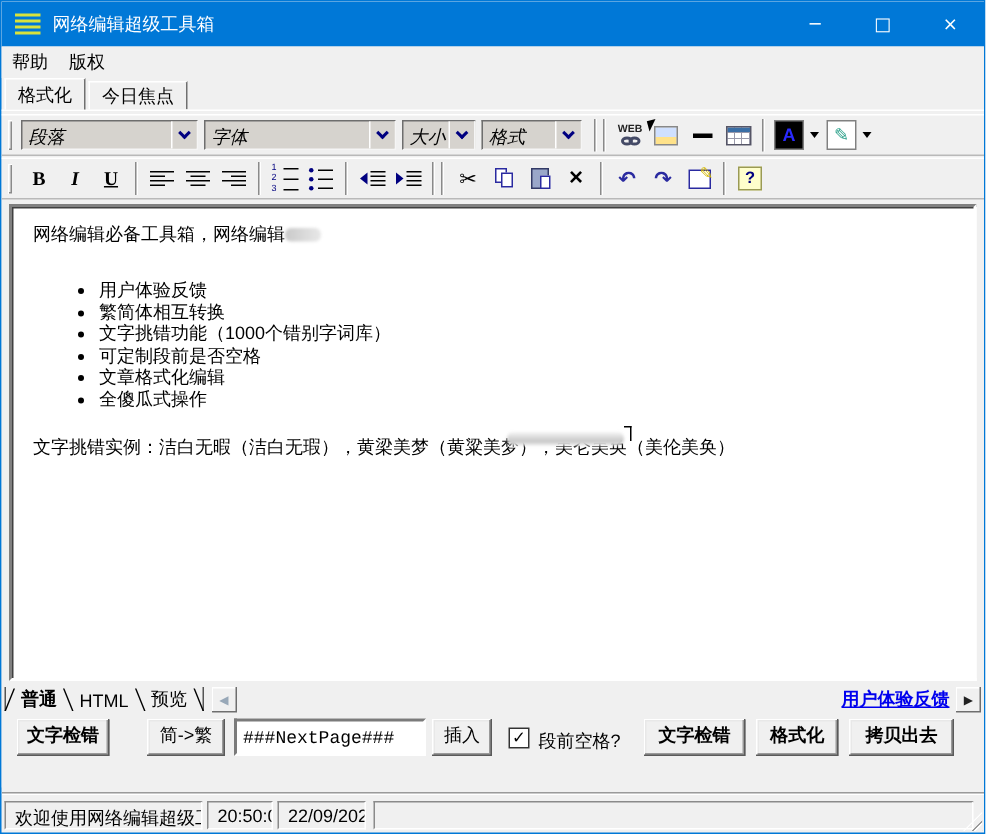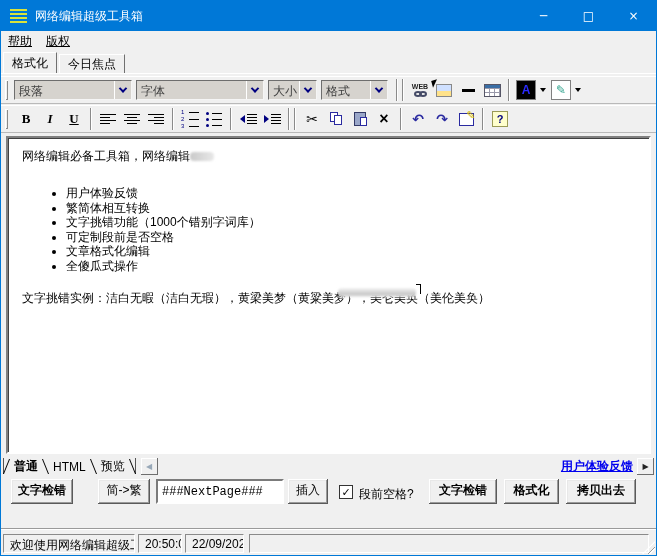--- a/index.html
+++ b/index.html
@@ -15,21 +15,21 @@
   .app-icon { width:17px; height:15px; margin:0 8px 0 9px; display:flex; flex-direction:column; justify-content:space-between; }
   .app-icon i { display:block; height:2px; background:#d8e23c; }
   .title-text { color:#fff; font-size:12px; }
   .win-controls { margin-left:auto; display:flex; height:30px; }
   .win-btn { width:45px; height:30px; color:#fff; display:flex; align-items:center; justify-content:center;
              font-size:12px; font-family:"DejaVu Sans",sans-serif; }
 
   
   .menubar { position:absolute; left:0; top:30px; width:655px; height:21px; background:#f0f0f0;
              display:flex; align-items:center; }
-  .menu-item { padding:14px 7px;text-decoration:underline; }
+  .menu-item { padding:14px 7px; }
 
   
   .tabrow { position:absolute; left:0; top:51px; width:655px; height:21px; display:flex; align-items:flex-end; }
   .tab { height:21px; padding:2px 8px 0; margin-left:2px; background:#f0f0f0;
          border:1px solid; border-color:#fff #707070 #f0f0f0 #fff; border-bottom:none; }
   .tab.active { height:21px; z-index:2; }
   .tab.inactive { height:19px; padding-top:1px; color:#000; }
 
   
   .page { position:absolute; left:0; top:72px; width:655px; height:452px; background:#f0f0f0;
@@ -39,21 +39,21 @@
   .toolbar { position:absolute; left:0; width:655px; height:28px; border-bottom:1px solid #b9b9b9;
              display:flex; align-items:center; }
   .toolbar.row1 { top:2px; border-top:1px solid #fff; }
   .toolbar.row2 { top:31px; border-top:1px solid #fff; }
   .grip { width:3px; height:20px; margin:0 6px 0 4px; background:#f0f0f0;
           box-shadow:inset 1px 1px 0 #fff, inset -1px -1px 0 #8a8a8a; }
   .sep-v { width:2px; height:22px; margin:0 4px; box-shadow:inset 1px 0 0 #8a8a8a, inset -1px 0 0 #fff; }
 
   .combo { display:flex; align-items:stretch; height:20px; margin-right:4px; background:#d6d3ce;
            border:1px solid; border-color:#6e6e6e #f5f5f5 #f5f5f5 #6e6e6e; }
-  .combo-text { color:#404040; padding:2px 4px 0 4px; flex:1; overflow:hidden; white-space:nowrap; }
+  .combo-text { color:#000000; padding:2px 4px 0 4px; flex:1; overflow:hidden; white-space:nowrap;font-style:italic; }
   .combo-arrow { width:17px; display:flex; align-items:center; justify-content:center;
                  border-left:1px solid #fff; background:#d6d3ce; }
   .chev { width:6px; height:6px; border-right:2px solid #000080; border-bottom:2px solid #000080;
           transform:rotate(45deg) translate(-1px,-1px); }
 
   .tbtn { min-width:22px; height:22px; display:flex; align-items:center; justify-content:center; margin:0 1px; }
 
   
   .g-bold { font-weight:bold; font-size:13px; font-family:"Liberation Serif",serif; }
   .g-italic { font-style:italic; font-weight:bold; font-size:13px; font-family:"Liberation Serif",serif; }

